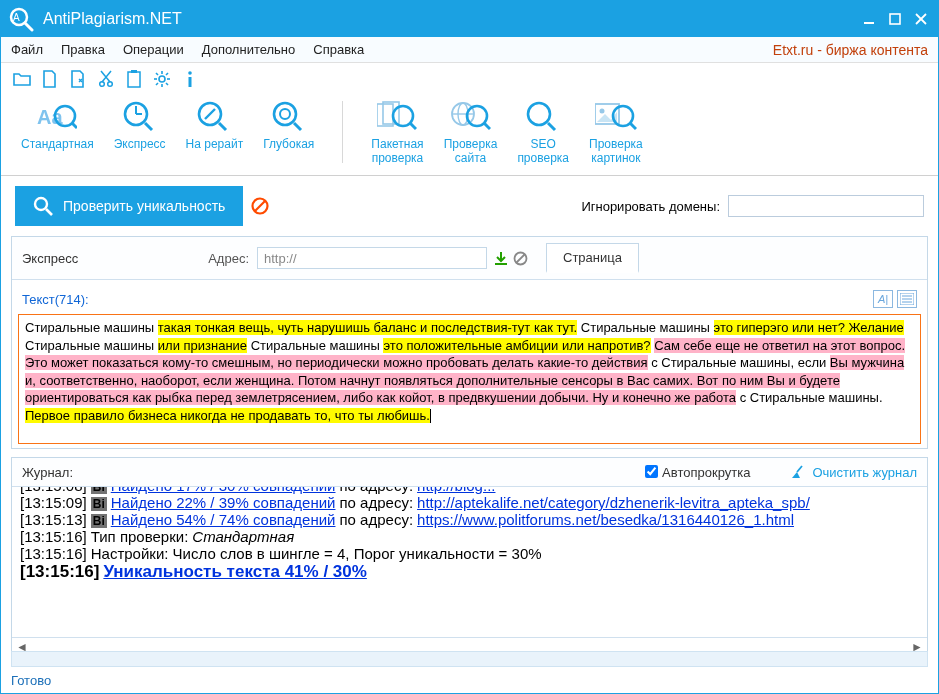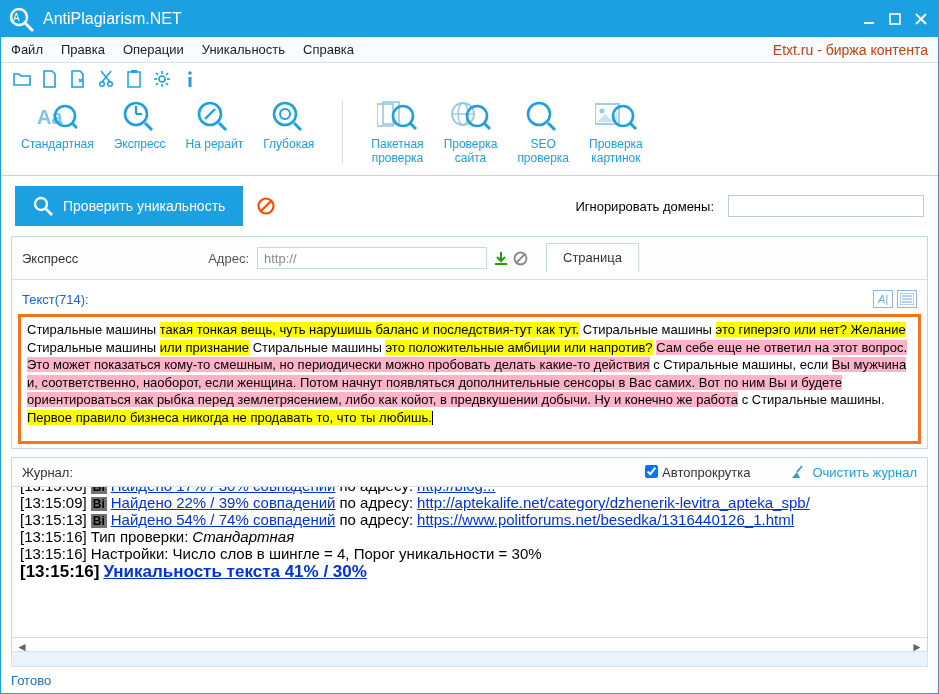--- a/index.html
+++ b/index.html
@@ -13,39 +13,39 @@
 .menubar .menuitem { margin-right: 18px; cursor: pointer; }
 .menubar .spacer { flex: 1; }
 .menubar .extlink { color: #c2410c; cursor: pointer; font-size: 14px; }
 .iconbar { height: 28px; display: flex; align-items: center; padding: 4px 12px 0 12px; gap: 10px; background:#fff;}
 .iconbar .tool { width: 18px; height: 18px; cursor: pointer; color:#1ba1e2; display:flex; align-items:center; justify-content:center;}
 .ribbon { display: flex; padding: 6px 10px 8px 10px; border-bottom: 1px solid #d0d0d0; background:#fff; }
 .ribbon .group { display: flex; }
 .ribbon .rbtn { display: flex; flex-direction: column; align-items: center; padding: 2px 10px; cursor: pointer; font-size: 12px; color: #1ba1e2; text-align: center; }
 .ribbon .rbtn .ricon { height: 36px; display: flex; align-items: center; justify-content: center; margin-bottom: 2px; }
 .ribbon .sep { width: 1px; background: #d8d8d8; margin: 4px 18px; }
-.actionbar { display: flex; align-items: center; padding: 10px 14px; gap: 14px; }
+.actionbar { display: flex; align-items: center; padding: 10px 14px; gap: 8px; }
 .checkbtn { background: #1ba1e2; color: #fff; border: none; padding: 10px 18px; font-size: 14px; display: flex; align-items: center; gap: 10px; cursor: pointer; }
 .stopicon { color:#ff4b00; font-size:16px; cursor:pointer; }
 .actionbar .sp { flex: 1; }
 .ignorelbl { color: #000000; font-size: 13px; }
 .ignoreinput { border: 1px solid #bcd; width: 196px; height: 22px; padding: 0 4px; }
 .editorwrap { margin: 0 10px 8px 10px; border: 1px solid #c4d8e8; }
 .edhead { display: flex; align-items: center; padding: 6px 10px; border-bottom: 1px solid #d0e0ee; background:#fdfeff;}
 .edhead .edtitle { color: #333; font-size: 13px; }
 .edhead .adrlbl { margin-left: 130px; color: #555; font-size: 13px; }
 .edhead .adrinput { margin-left: 8px; border: 1px solid #c4d8e8; height: 22px; width: 230px; padding: 0 6px; color:#888; font-size:13px;}
 .edhead .dlicon { margin-left: 6px; color:#23a000; cursor:pointer;}
 .edhead .blicon { margin-left: 4px; color:#777; cursor:pointer;}
 .edhead .tabbtn { margin-left: 18px; border: 1px solid #c4d8e8; border-bottom: 2px solid #fff; padding: 6px 16px; background: #fff; font-size: 13px; color: #333; cursor:pointer; }
 .edbody { padding: 4px 6px; }
 .textlbl { color: #1066d6; font-size: 13px; padding: 6px 4px; display:flex; align-items:center;}
 .textlbl .sp{flex:1;}
 .textlbl .modeicon{ width:20px; height:18px; border:1px solid #8cb8e0; margin-left:4px; display:flex; align-items:center; justify-content:center; cursor:pointer; color:#6aa6dc; font-size:11px;}
-.textarea { border: 3px solid #f97316; padding: 4px 6px; font-size: 13px; line-height: 1.35; height: 130px; overflow: hidden; color: #000; }
+.textarea { border: 1px solid #f97316; padding: 4px 6px; font-size: 13px; line-height: 1.35; height: 130px; overflow: hidden; color: #000; }
 .hlY { background: #fffb00; }
 .hlP { background: #ffb3c8; }
 .cursor-bar { display:inline-block; width:1px; height:14px; background:#000; vertical-align:middle;}
 .journalwrap { margin: 0 10px 8px 10px; border: 1px solid #c4d8e8; }
 .jhead { display: flex; align-items: center; padding: 6px 10px; border-bottom: 1px solid #d0e0ee; background:#fdfeff;}
 .jhead .jtitle { color: #333; font-size: 13px; }
 .jhead .sp { flex: 1; }
 .jhead .autoscroll { display: flex; align-items: flex-start; gap: 4px; color:#333; font-size:13px; margin-right: 40px;}
 .jhead .clearbtn { display: flex; align-items: center; gap: 6px; color: #1ba1e2; cursor: pointer; font-size: 13px; }
 .jbody { padding: 2px 8px 6px 8px; height: 150px; overflow: hidden; font-family: 'Times New Roman', serif; font-size: 15px; color: #000; position:relative;}
@@ -92,21 +92,21 @@
           <line x1="11" y1="1" x2="1" y2="11" stroke="#fff" stroke-width="1.8"></line>
         </svg>
       </span>
   </div>
 </div>
 
 <div class="menubar">
   <span class="menuitem">Файл</span>
   <span class="menuitem">Правка</span>
   <span class="menuitem">Операции</span>
-  <span class="menuitem">Уникальность</span>
+  <span class="menuitem">Дополнительно</span>
   <span class="menuitem">Справка</span>
   <span class="spacer"></span>
   <span class="extlink">Etxt.ru - биржа контента</span>
 </div>
 
 <div class="iconbar">
   <span class="tool">
       <svg width="18" height="16">
         <path d="M1 3h5l2 2h9v9H1z" fill="none" stroke="#1ba1e2" stroke-width="1.6"></path>
       </svg>

